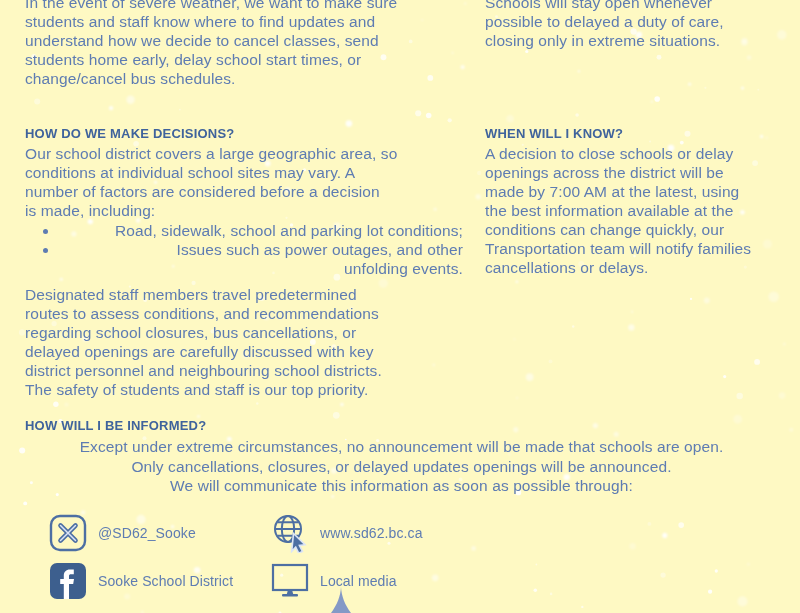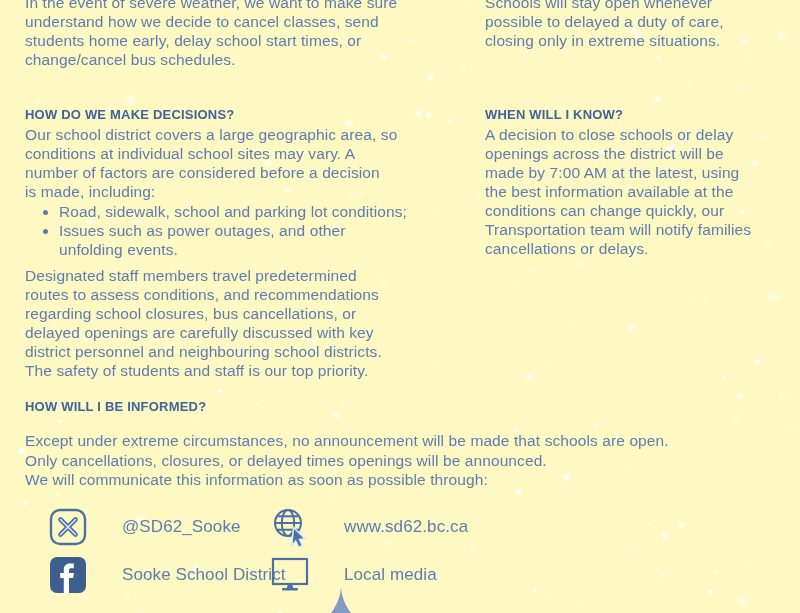--- a/index.html
+++ b/index.html
@@ -17,34 +17,34 @@
   .tline{font-size:15.5px;line-height:19px;white-space:nowrap;letter-spacing:0.1px;}
   h2.shead{
     margin:0 0 2px 0;
     font-size:13px;line-height:17px;
     font-weight:bold;color:#3f639c;
     letter-spacing:0.2px;white-space:nowrap;
   }
   .row1{margin-top:-7px;}
   .row2{margin-top:37px;}
   ul.bullets{margin:1px 0 0 0;padding-left:34px;}
-  ul.bullets li{font-size:15.5px;line-height:19px;letter-spacing:0.1px;}
+  ul.bullets li{font-size:15.5px;line-height:19px;letter-spacing:0.1px;text-align:right;}
   ul.bullets li::marker{color:#5e7cb2;}
   .outro{margin-top:7px;}
   .informed{margin-top:18px;}
-  .informed .lines{margin-top:16px;}
+  .informed .lines{margin-top:3px;text-align:center;}
   .informed .tline{line-height:19.5px;}
   .channels{
     display:grid;grid-template-columns:222px auto;
     row-gap:9px;justify-content:start;align-items:center;
     margin:17px 0 0 24px;
   }
   .channel{display:flex;align-items:center;gap:11px;}
   .channel .icon{flex:none;display:flex;align-items:center;justify-content:center;width:38px;}
-  .channel .label{font-size:17px;letter-spacing:0.1px;white-space:nowrap;color:#5e7cb2;margin-left:24px;}
+  .channel .label{font-size:14px;letter-spacing:0.1px;white-space:nowrap;color:#5e7cb2;}
   .spire{position:absolute;left:331px;bottom:0;z-index:1;}
 </style>
 </head>
 <body>
 
 <div class="page">
 
   <svg class="snow" id="snow-layer" width="800" height="613">
     <defs>
         <filter id="snowblur" x="-50%" y="-50%" width="200%" height="200%">
@@ -217,20 +217,21 @@
         <circle cx="767.5" cy="244.0" r="4.59" opacity="0.24"></circle>
         <circle cx="130.6" cy="99.7" r="4.21" opacity="0.52"></circle>
       </g>
   </svg>
 
   <div class="content">
 
     <div class="cols row1">
       <div>
         <div class="tline">In the event of severe weather, we want to make sure</div>
+        <div class="tline">students and staff know where to find updates and</div>
         <div class="tline">understand how we decide to cancel classes, send</div>
         <div class="tline">students home early, delay school start times, or</div>
         <div class="tline">change/cancel bus schedules.</div>
       </div>
       <div>
         <div class="tline">Schools will stay open whenever</div>
         <div class="tline">possible to delayed a duty of care,</div>
         <div class="tline">closing only in extreme situations.</div>
       </div>
     </div>
@@ -274,21 +275,21 @@
           <div class="tline">Transportation team will notify families</div>
           <div class="tline">cancellations or delays.</div>
         </div>
       </div>
     </div>
 
     <div class="informed">
       <h2 class="shead">HOW WILL I BE INFORMED?</h2>
       <div class="lines">
         <div class="tline">Except under extreme circumstances, no announcement will be made that schools are open.</div>
-        <div class="tline">Only cancellations, closures, or delayed times openings will be announced.</div>
+        <div class="tline">Only cancellations, closures, or delayed updates openings will be announced.</div>
         <div class="tline">We will communicate this information as soon as possible through:</div>
       </div>
     </div>
 
     <div class="channels">
 
       <div class="channel">
         <span class="icon">
           <svg width="38" height="38" viewBox="0 0 38 38">
             <rect x="2" y="2" width="34" height="34" rx="9" fill="none" stroke="#4d6fa3" stroke-width="2.4"></rect>

